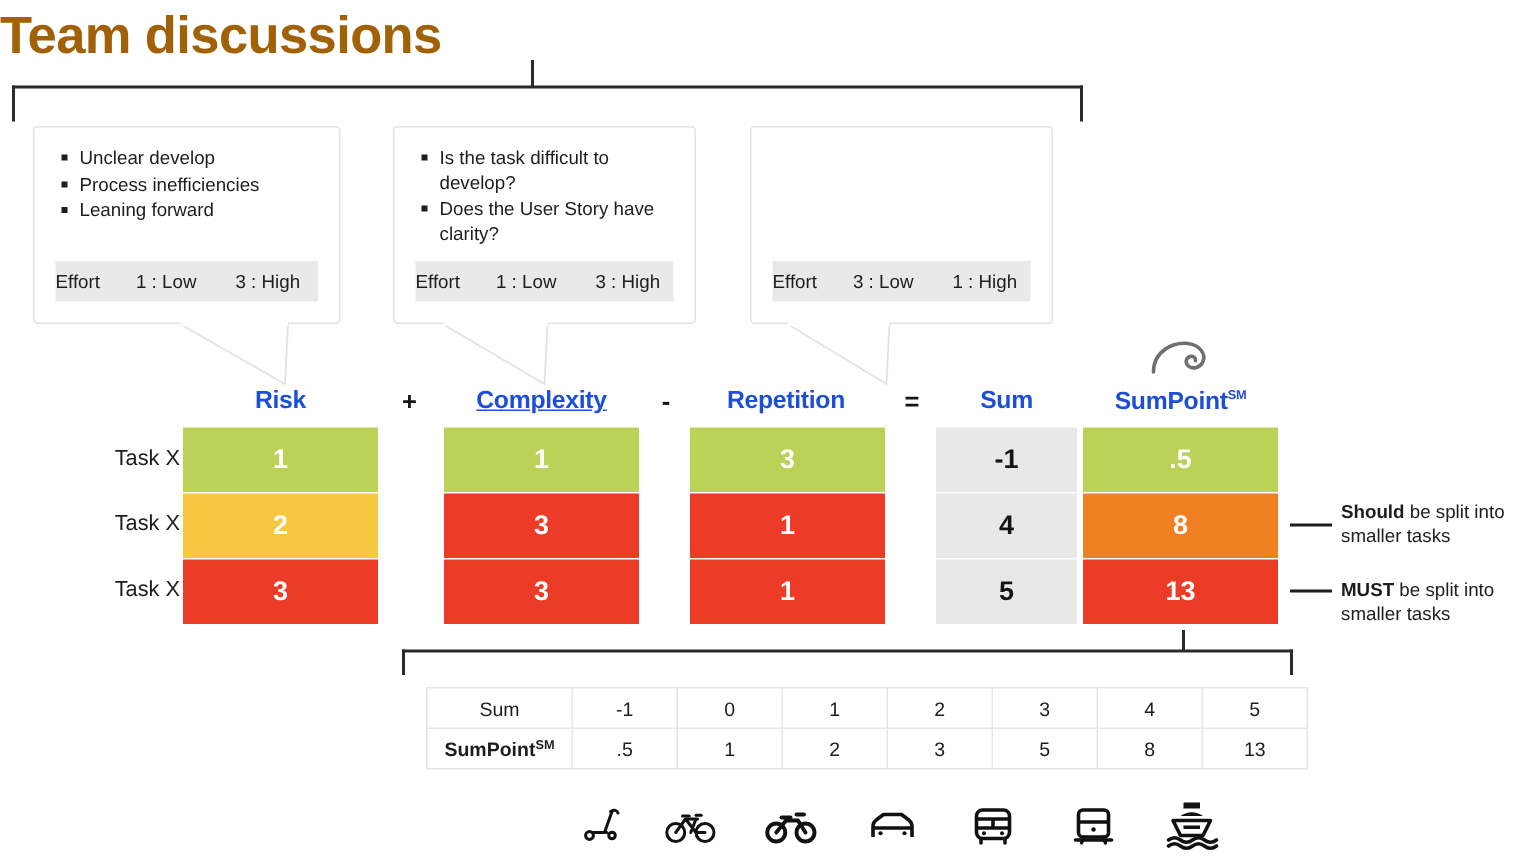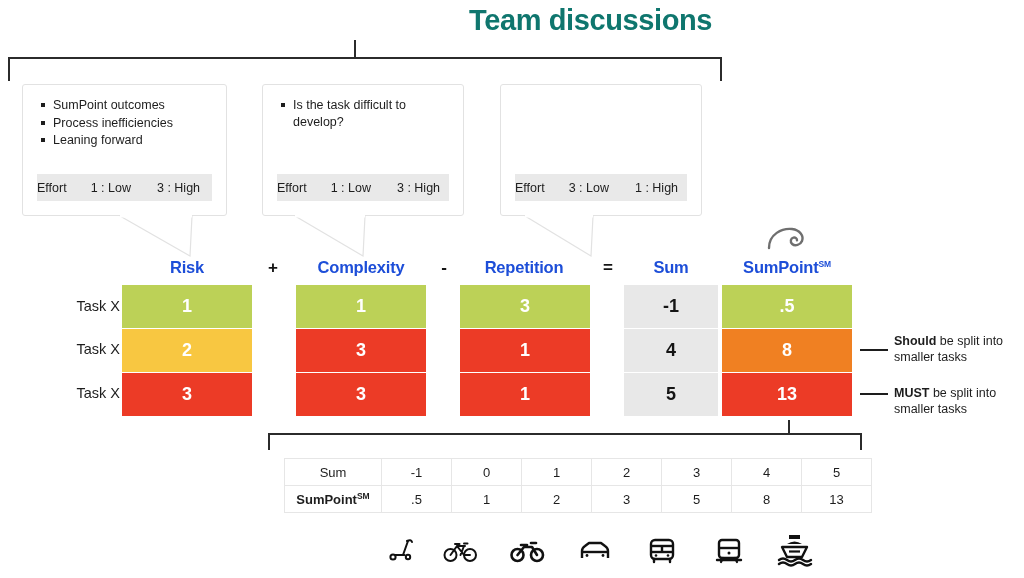--- a/index.html
+++ b/index.html
@@ -19,25 +19,25 @@
     background: #ffffff;
     overflow: hidden;
   }
 
   
   .page-title {
     position: absolute;
     left: 0;
     top: 4px;
     width: 712px;
-    text-align: right;
-    font-size: 29px;
+    text-align: left;
+    font-size: 35px;
     font-weight: bold;
     letter-spacing: -0.4px;
-    color: #0f766e;
+    color: #a16207;
   }
 
   
   .bracket-top {
     position: absolute;
     left: 8px;
     top: 57px;
     width: 714px;
     height: 24px;
     border-top: 2px solid #2b2b2b;
@@ -238,40 +238,41 @@
 <div id="canvas">
 
   <div class="page-title">Team discussions</div>
 
   <div class="bracket-top-stem"></div>
   <div class="bracket-top"></div>
 
   <div class="bubble" style="left:22px; top:84px; width:205px; height:132px;">
     <div class="bubble-body">
       <ul>
-        <li><span>SumPoint outcomes</span></li>
+        <li><span>Unclear develop</span></li>
         <li><span>Process inefficiencies</span></li>
         <li><span>Leaning forward</span></li>
       </ul>
     </div>
     <div class="effort-bar">
       <span class="ef-label">Effort</span>
       <span class="ef-low">1 : Low</span>
       <span class="ef-high">3 : High</span>
     </div>
   </div>
   <svg class="tail-svg" style="left:120px; top:214px; width:115px; height:44px;" viewBox="0 0 115 44">
     <path d="M0 2 L70 42 L72 2" fill="#ffffff" stroke="#e2e2e2" stroke-width="1.2"></path>
     <line x1="0" y1="2" x2="72" y2="2" stroke="#ffffff" stroke-width="3"></line>
   </svg>
 
   <div class="bubble" style="left:262px; top:84px; width:202px; height:132px;">
     <div class="bubble-body">
       <ul>
         <li>Is the task difficult to develop?</li>
+        <li>Does the User Story have clarity?</li>
       </ul>
     </div>
     <div class="effort-bar">
       <span class="ef-label">Effort</span>
       <span class="ef-low">1 : Low</span>
       <span class="ef-high">3 : High</span>
     </div>
   </div>
   <svg class="tail-svg" style="left:295px; top:214px; width:115px; height:44px;" viewBox="0 0 115 44">
     <path d="M0 2 L68 42 L70 2" fill="#ffffff" stroke="#e2e2e2" stroke-width="1.2"></path>
@@ -285,21 +286,21 @@
       <span class="ef-high">1 : High</span>
     </div>
   </div>
   <svg class="tail-svg" style="left:525px; top:214px; width:115px; height:44px;" viewBox="0 0 115 44">
     <path d="M0 2 L66 42 L68 2" fill="#ffffff" stroke="#e2e2e2" stroke-width="1.2"></path>
     <line x1="0" y1="2" x2="68" y2="2" stroke="#ffffff" stroke-width="3"></line>
   </svg>
 
   <div class="col-header" style="left:122px; top:258px; width:130px;">Risk</div>
   <div class="operator" style="left:258px; top:258px; width:30px;">+</div>
-  <div class="col-header" style="left:294px; top:258px; width:134px;">Complexity</div>
+  <div class="col-header" style="left:294px; top:258px; width:134px;text-decoration:underline;">Complexity</div>
   <div class="operator" style="left:430px; top:258px; width:28px;">-</div>
   <div class="col-header" style="left:458px; top:258px; width:132px;">Repetition</div>
   <div class="operator" style="left:594px; top:258px; width:28px;">=</div>
   <div class="col-header" style="left:624px; top:258px; width:94px;">Sum</div>
 
   <svg class="sp-logo" viewBox="0 0 40 26">
     <path d="M3 22 C3 8, 16 2, 26 3 C34 4, 38 10, 36 15 C34.4 19, 29 20.5, 26.2 18 C23.9 15.9, 24.6 12.3, 27.4 11.6 C29.4 11.1, 31.2 12.6, 31 14.4" fill="none" stroke="#6f6f6f" stroke-width="2.4" stroke-linecap="round"></path>
   </svg>
   <div class="col-header" style="left:718px; top:258px; width:138px;">
     <span>SumPoint</span><span class="sup">SM</span>

